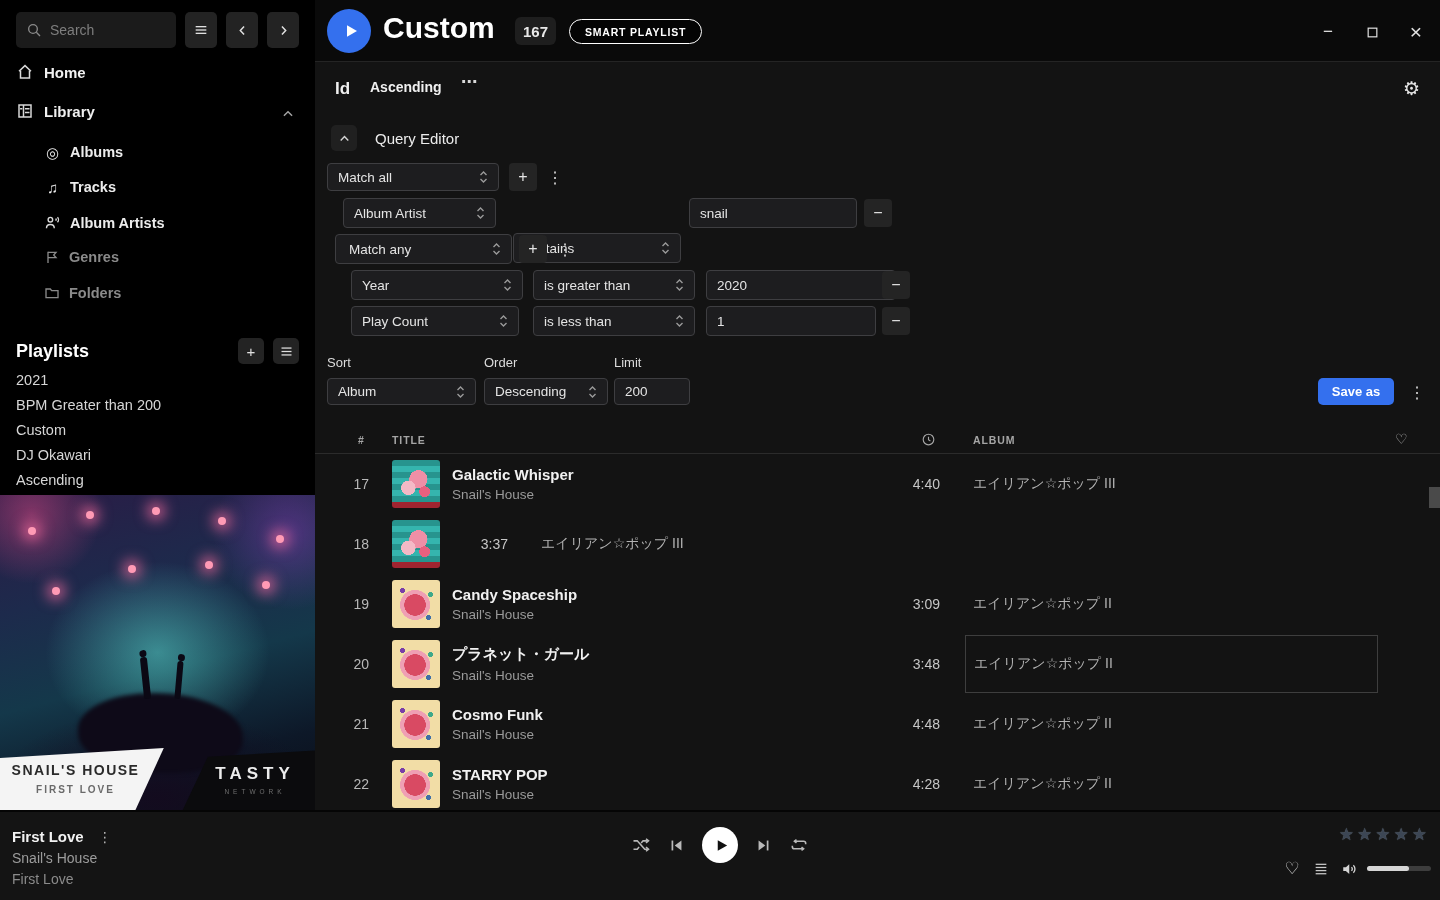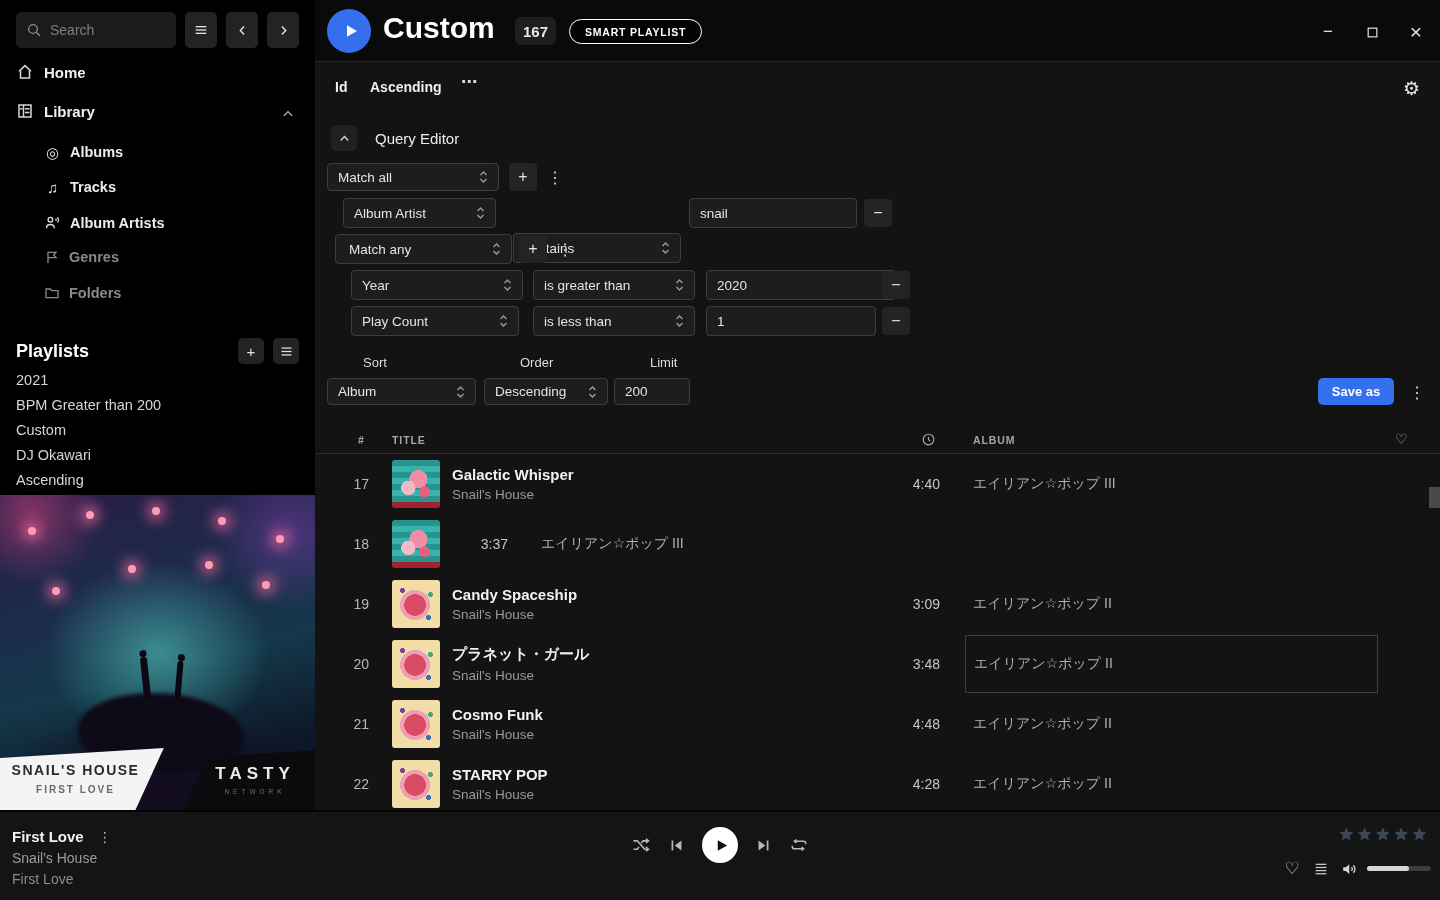--- a/index.html
+++ b/index.html
@@ -82,42 +82,42 @@
     align-items:center; justify-content:center; padding:0 8px; }
   .smart-badge { position:absolute; left:254px; top:19px; height:25px; background:#040404;
     border:1.5px solid #fff; border-radius:13px; color:#fff; font-size:10.5px; font-weight:800;
     letter-spacing:.8px; display:flex; align-items:center; padding:0 15px; }
   .win-controls { position:absolute; right:10px; top:18px; display:flex; gap:16px; }
   .win-btn { width:28px; height:28px; background:transparent; border:none; color:#e3e3e3;
     font-size:17px; cursor:pointer; display:flex; align-items:center; justify-content:center; }
   .win-btn svg { stroke:#e3e3e3; }
 
   .toolbar { position:absolute; left:0; top:70px; width:1125px; height:36px; }
-  .tb-sort { position:absolute; left:20px; top:9px; color:#f0f0f0; font-size:14px; font-weight:700; cursor:pointer; }
+  .tb-sort { position:absolute; left:20px; top:9px; color:#f0f0f0; font-size:17px; font-weight:700; cursor:pointer; }
   .tb-dir  { position:absolute; left:55px; top:9px; color:#f0f0f0; font-size:14px; font-weight:700; cursor:pointer; }
   .tb-more { position:absolute; left:146px; top:2px; color:#d9d9d9; font-size:16px; font-weight:700;
     letter-spacing:1px; cursor:pointer; }
   .tb-gear { position:absolute; right:20px; top:7px; color:#e6e6e6; font-size:19px; cursor:pointer; }
 
   .qe-toggle-btn { position:absolute; left:16px; top:125px; width:26px; height:26px; background:#202020;
     border:none; border-radius:5px; cursor:pointer; display:flex; align-items:center; justify-content:center; }
   .qe-toggle-btn svg { stroke:#d5d5d5; }
   .qe-label { position:absolute; left:60px; top:130px; color:#ececec; font-size:15px; }
 
   .select, .qinput { position:absolute; height:28px; background:#1d1d1f; border:1px solid #3e3e41;
     border-radius:4px; color:#e4e4e4; font-size:13.5px; font-family:inherit; }
   .select { display:flex; align-items:center; justify-content:space-between; padding:0 10px; cursor:pointer; }
   .select svg { stroke:#9a9a9a; flex:none; }
   .qinput { padding:0 10px; outline:none; }
   .sm-btn { position:absolute; width:28px; height:28px; background:#242424; border:none; border-radius:4px;
     color:#e4e4e4; font-size:16px; cursor:pointer; display:flex; align-items:center; justify-content:center; }
   .kebab { position:absolute; width:20px; height:28px; color:#d5d5d5; font-size:16px; background:none;
     border:none; cursor:pointer; display:flex; align-items:center; justify-content:center; }
 
-  .sr-label { position:absolute; top:355px; color:#dcdcdc; font-size:13px;margin-left:36px; }
+  .sr-label { position:absolute; top:355px; color:#dcdcdc; font-size:13px; }
   .save-btn { position:absolute; right:46px; top:378px; width:76px; height:27px; background:#3470ee;
     border:none; border-radius:5px; color:#fff; font-size:13px; font-weight:700; cursor:pointer; }
 
   .thead { position:absolute; left:0; top:426px; width:1125px; height:28px;
     border-bottom:1px solid #2b2b2b; color:#a5a5a5; font-size:10.5px; font-weight:600; letter-spacing:.9px; }
   .th { position:absolute; top:8px; }
   .thead svg { stroke:#a5a5a5; }
   .th-heart { font-size:14px; top:5px; letter-spacing:0; }
 
   .tbody { position:absolute; left:0; top:454px; width:1125px; height:356px; overflow:hidden; }

